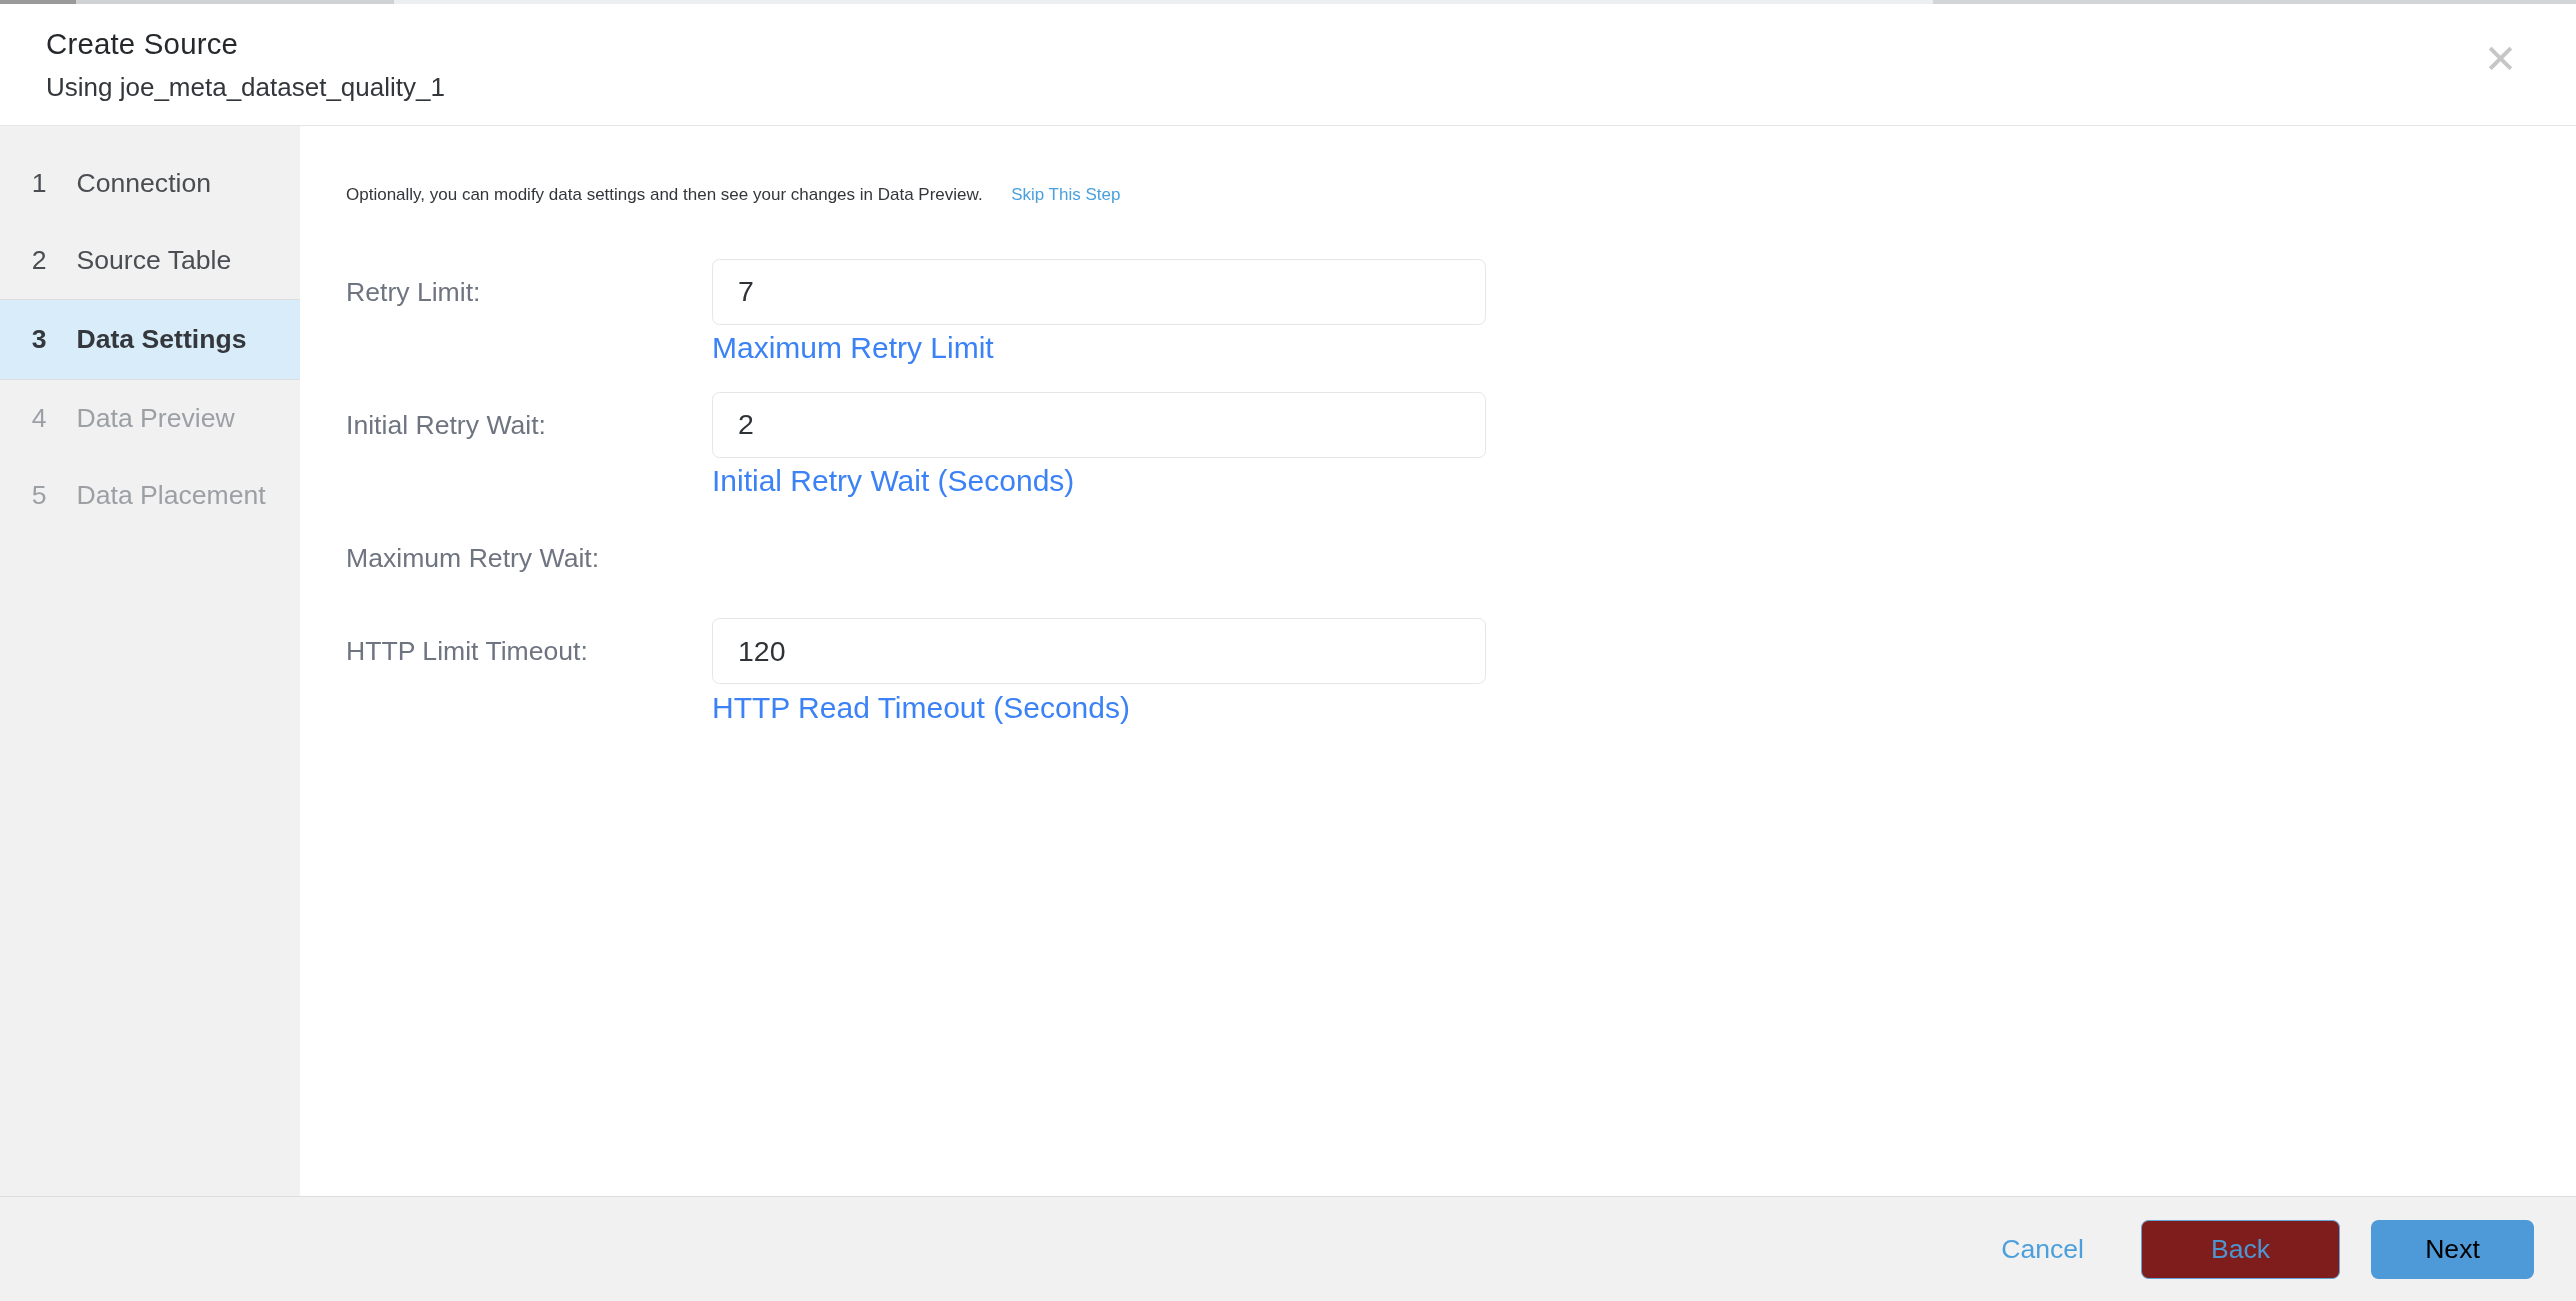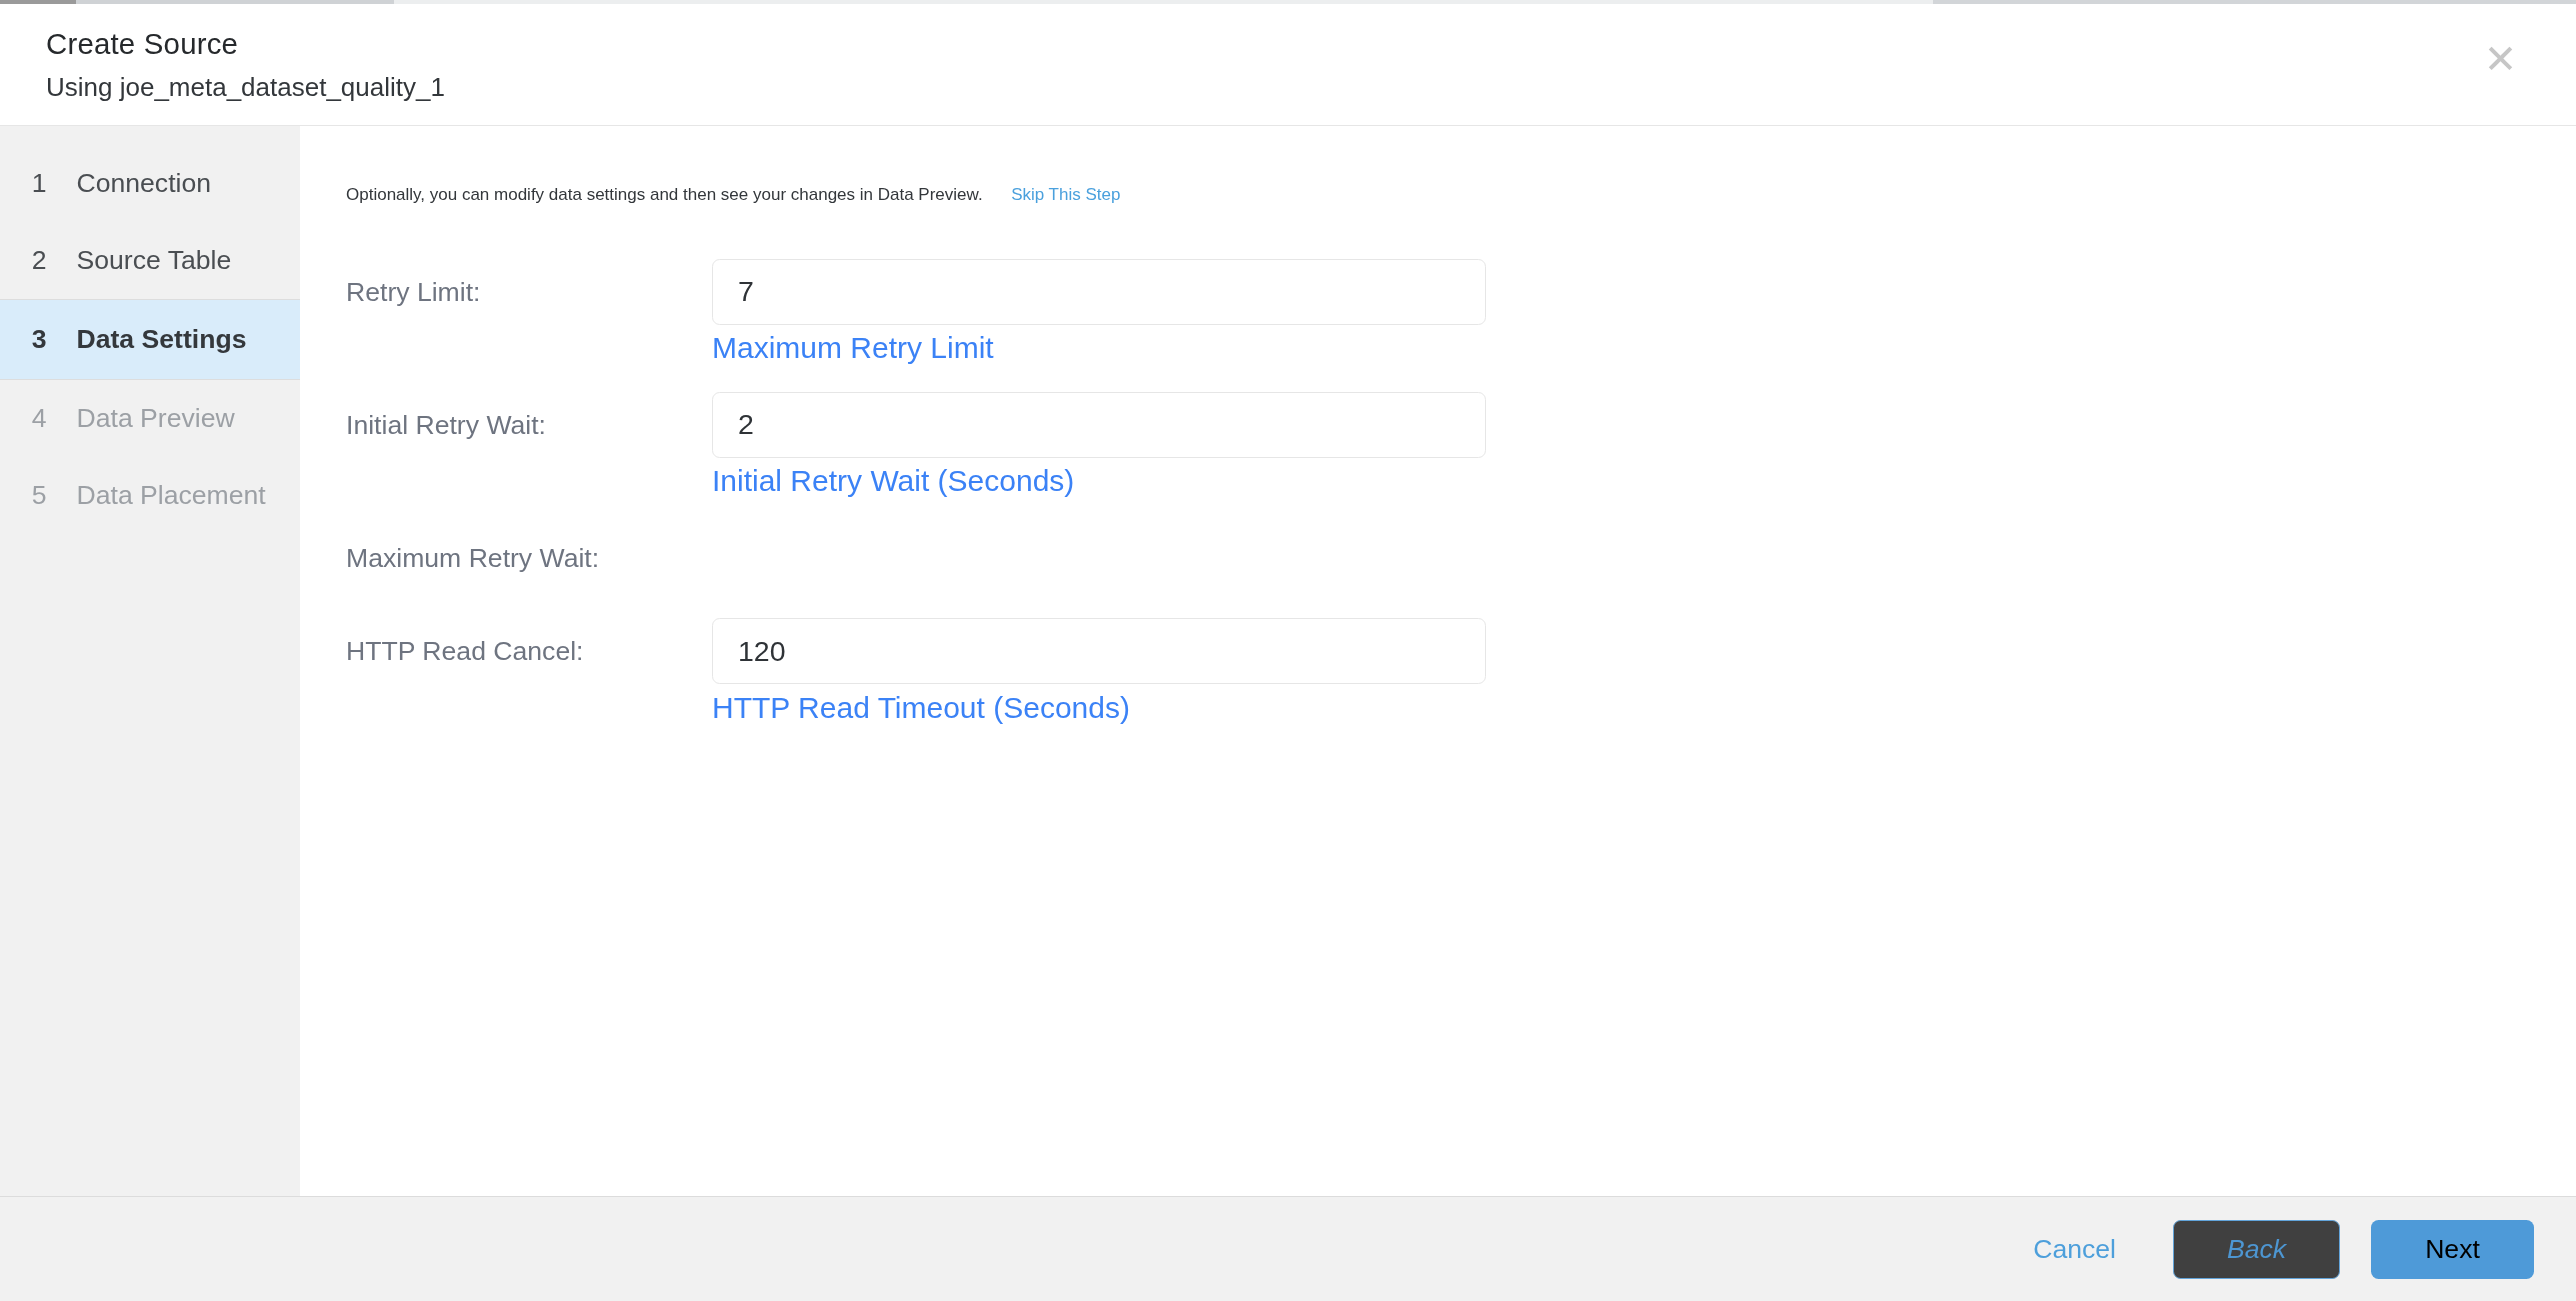--- a/index.html
+++ b/index.html
@@ -155,26 +155,25 @@
     height:59px;
     border-radius:7.6px;
     font-family:"Liberation Sans", sans-serif;
     font-size:26.6px;
     cursor:pointer;
     display:flex;
     align-items:center;
     justify-content:center;
   }
   .btn-back {
-    width:167px;
-    background:#404040;
+    width:199px;
+    background:#7f1d1d;
     border:1.9px solid #62a4da;
     color:#4d96d2;
     margin-right:31px;
-    font-style:italic;
   }
   .btn-next {
     width:163px;
     background:#4e9ad8;
     border:none;
     color:#000000;
   }
 </style>
 </head>
 <body>
@@ -238,21 +237,21 @@
         <div class="helper">Initial Retry Wait (Seconds)</div>
       </div>
     </div>
 
     <div class="field-row">
       <div class="field-label">Maximum Retry Wait:</div>
     </div>
 
 
     <div class="field-row">
-      <div class="field-label">HTTP Read Cancel:</div>
+      <div class="field-label">HTTP Limit Timeout:</div>
       <div class="field-main">
         <input class="text-input" type="text" value="120" style="">
         <div class="helper">HTTP Read Timeout (Seconds)</div>
       </div>
     </div>
 
   </div>
 </div>
 
 <div class="footer">

